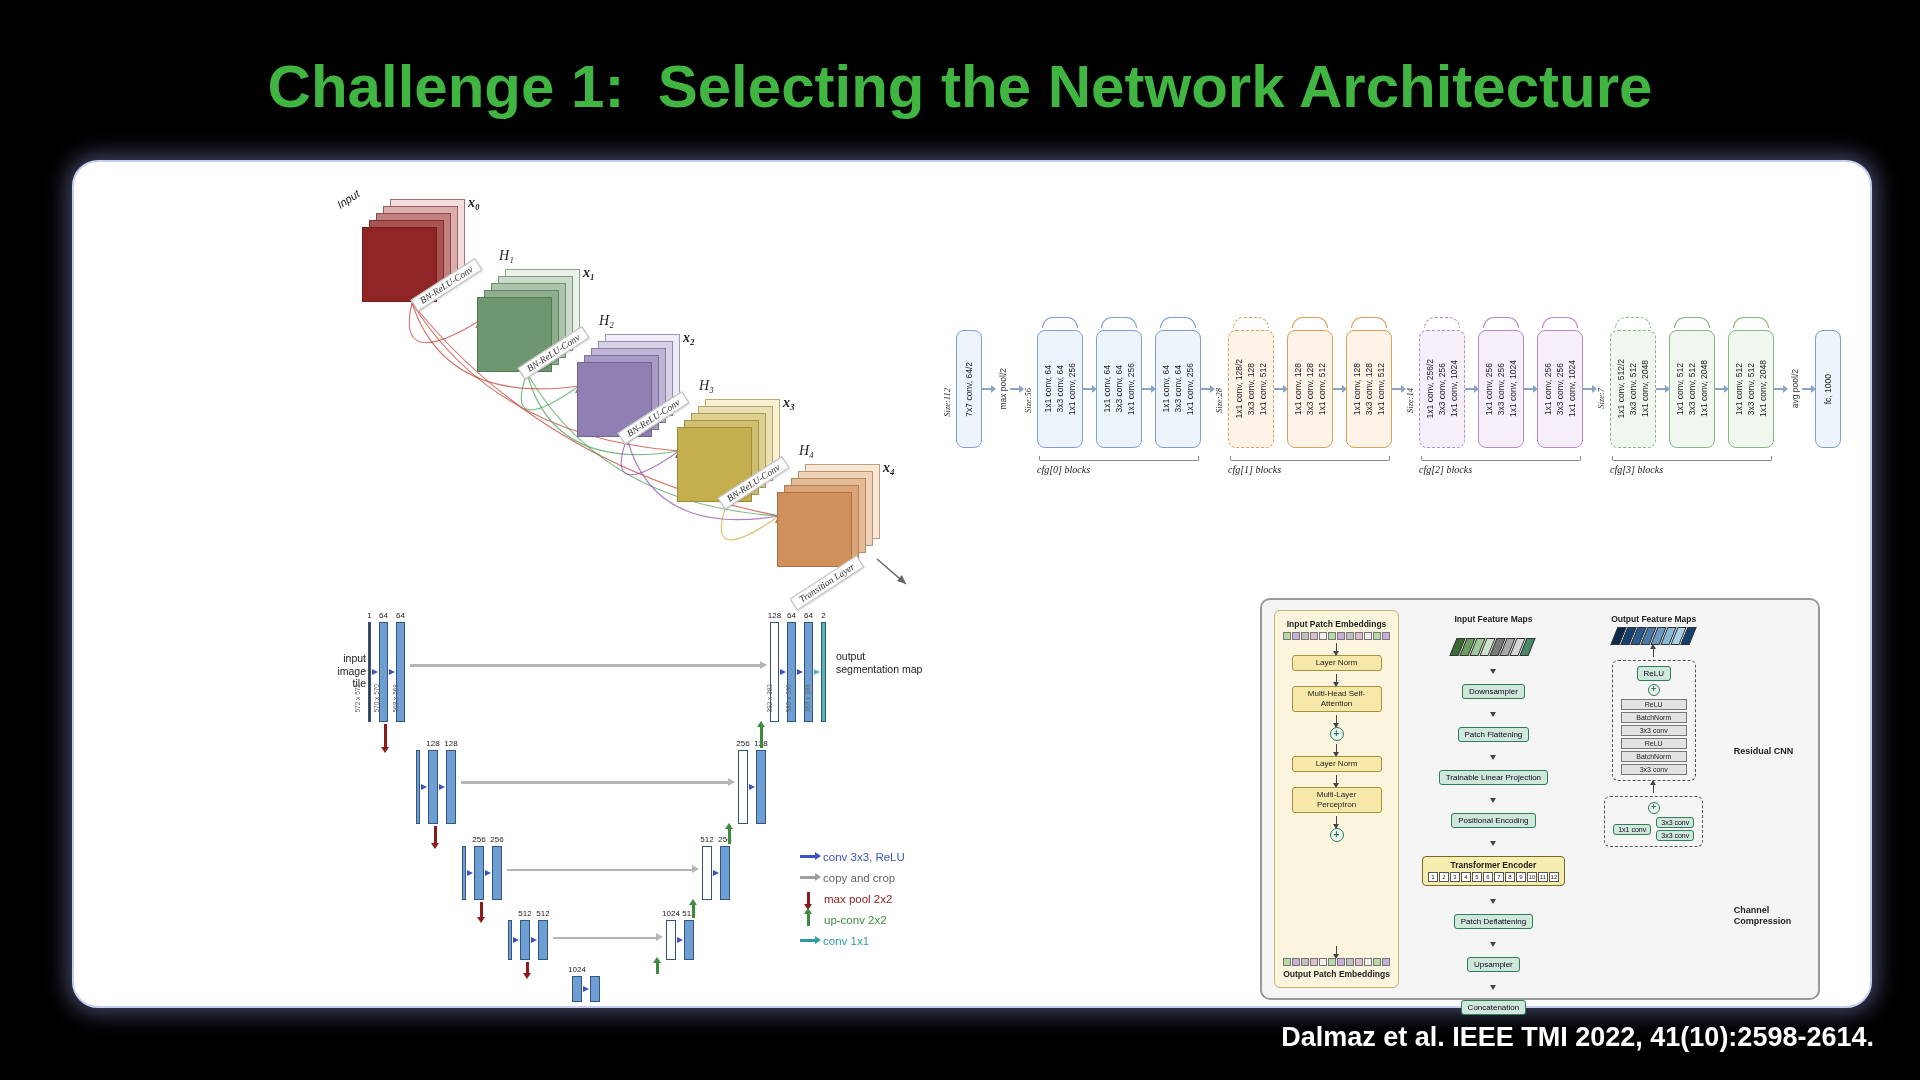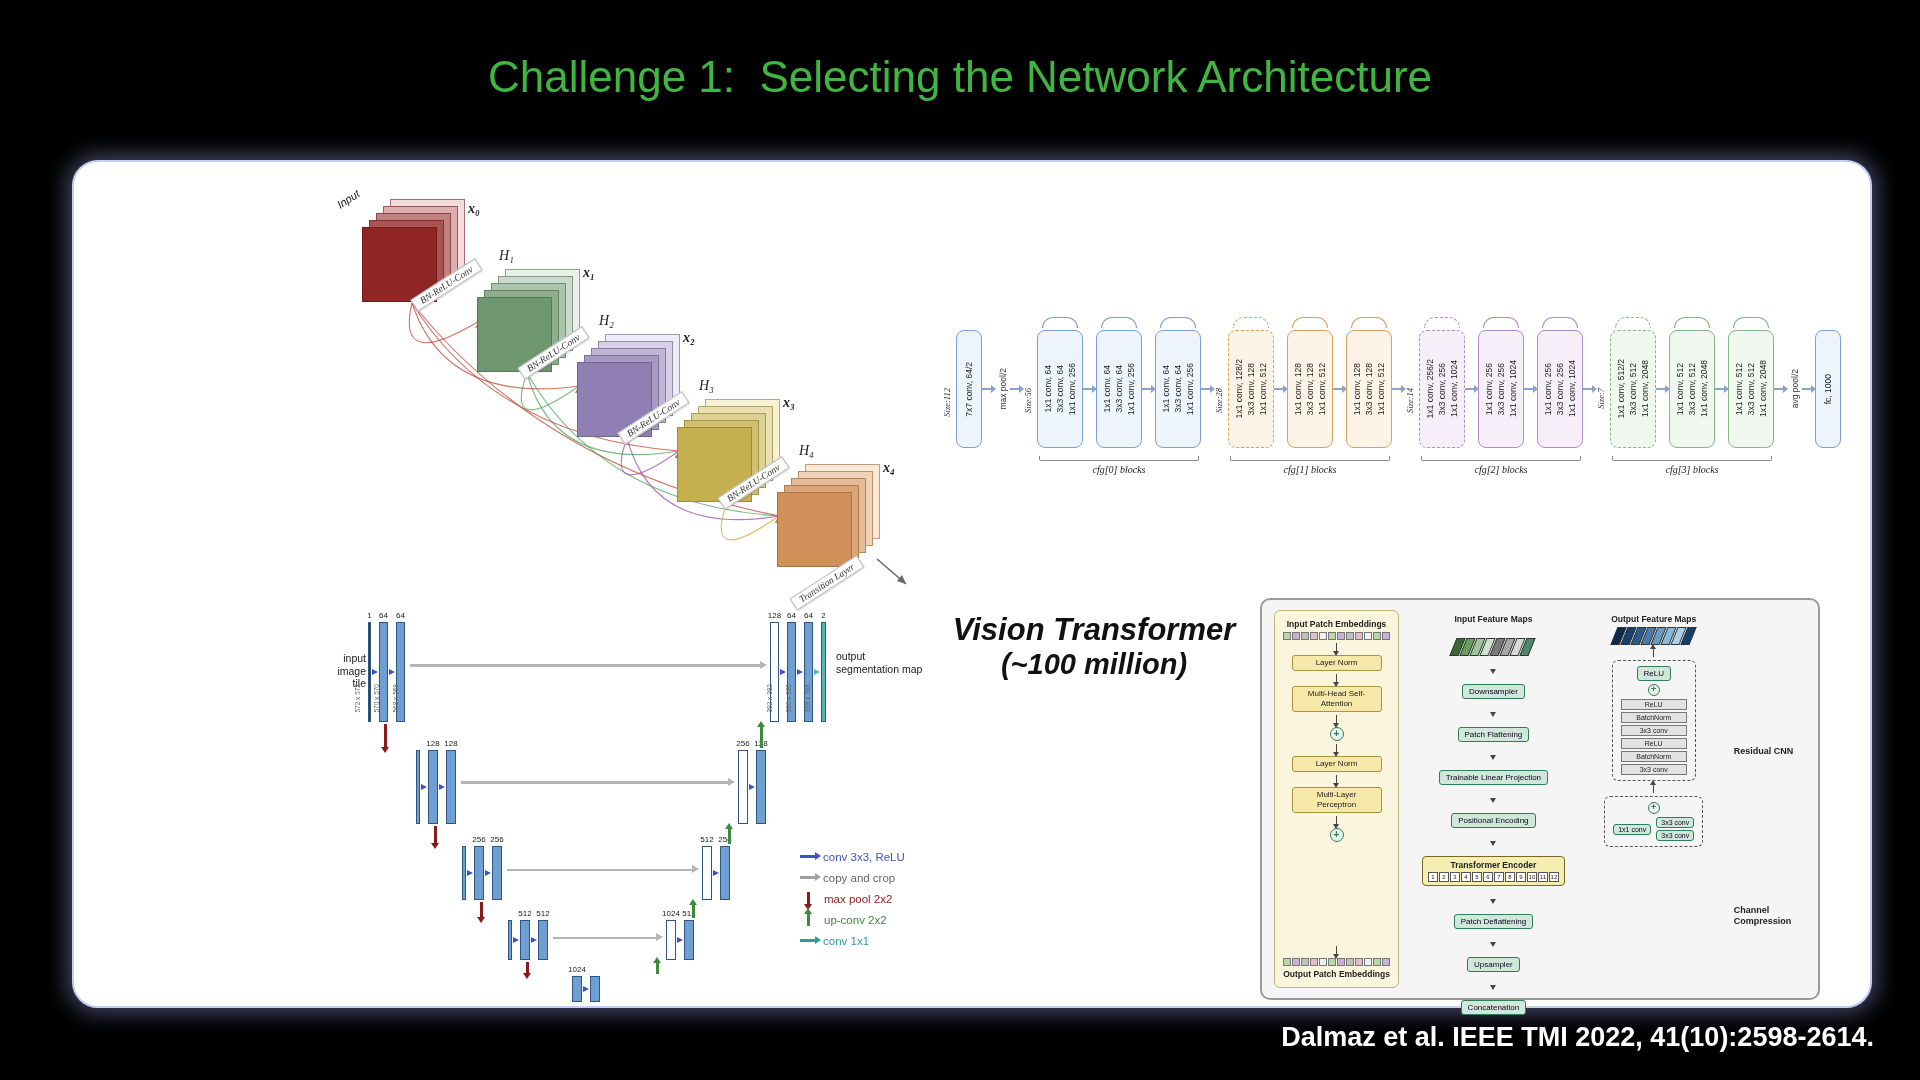--- a/index.html
+++ b/index.html
@@ -1,20 +1,20 @@
 <!DOCTYPE html>
 <html><head>
 <meta charset="utf-8">
 <style>
   *{margin:0;padding:0;box-sizing:border-box}
   html,body{width:1920px;height:1080px;background:#000;overflow:hidden;
     font-family:"Liberation Sans",sans-serif}
   .slide{position:relative;width:1920px;height:1080px;background:#000}
   .title{position:absolute;top:52px;left:0;width:100%;text-align:center;
-    color:#41b541;font-size:44px;font-weight:400;white-space:pre}
+    color:#41b541;font-size:60px;font-weight:700;white-space:pre}
   .panel{position:absolute;left:72px;top:160px;width:1800px;height:848px;
     background:#fff;border-radius:26px;border:2px solid #c7cdf0;
     box-shadow:0 0 22px 5px rgba(150,160,230,.45)}
   .citation{position:absolute;right:46px;top:1022px;color:#fff;font-size:27px;font-weight:700}
 
   .arch-label{position:absolute;text-align:center;color:#111}
   .arch-name{font-size:31px;font-weight:700;font-style:italic}
   .arch-params{font-size:29px;font-weight:700;font-style:italic}
   .diagram{position:absolute}
 
@@ -38,21 +38,21 @@
     border-radius:100px 100px 0 0}
   .rs-arc.dashed{border-style:dashed;border-bottom:none}
   .rs-pool{position:absolute;display:flex;align-items:center;justify-content:center;width:15px}
   .rs-pool span{writing-mode:vertical-rl;transform:rotate(180deg);font-size:8.5px;color:#333;white-space:nowrap}
   .rs-size{position:absolute;writing-mode:vertical-rl;transform:rotate(180deg);
     font:italic 8.5px "Liberation Serif",serif;color:#333;white-space:nowrap}
   .rs-arrow{position:absolute;width:10px;height:2px;background:#8aa4c8}
   .rs-arrow::after{content:'';position:absolute;right:-4px;top:-3px;
     border-left:5px solid #8aa4c8;border-top:4px solid transparent;border-bottom:4px solid transparent}
   .rs-bracket{position:absolute;height:5px;border:1px solid #888;border-top:none;border-radius:0 0 2px 2px}
-  .rs-caption{position:absolute;text-align:center;font:italic 10px "Liberation Serif",serif;color:#222}
+  .rs-caption{position:absolute;text-align:left;font:italic 10px "Liberation Serif",serif;color:#222}
 
   
   .un-bar{position:absolute;border:1px solid #33567f}
   .un-lbl{position:absolute;font-size:8px;color:#222;transform:translateX(-50%);white-space:nowrap}
   .un-mini{position:absolute;width:0;height:0;border-left:6px solid #3b53c4;
     border-top:3.5px solid transparent;border-bottom:3.5px solid transparent}
   .un-skip{position:absolute;height:2.5px;background:#b5b5b5}
   .un-skip::after{content:'';position:absolute;right:-6px;top:-3.5px;
     border-left:7px solid #b5b5b5;border-top:4.5px solid transparent;border-bottom:4.5px solid transparent}
   .un-vred{position:absolute;width:2.5px;background:#8b1a1a}
@@ -151,21 +151,21 @@
           <path d="M 545 375 L 574 400" stroke="#666" stroke-width="1.5" fill="none"></path>
           <polygon points="574,400 565,397 570,391" fill="#666"></polygon>
         </svg>
         <div class="dn-stack" style="left:30px;top:15px">
           <div class="dn-slab" style="left:28px;top:0px;background:#f5dcdc;border-color:#5e151588"></div>
           <div class="dn-slab" style="left:21px;top:7px;background:#dcaeae;border-color:#5e151588"></div>
           <div class="dn-slab" style="left:14px;top:14px;background:#c28181;border-color:#5e151588"></div>
           <div class="dn-slab" style="left:7px;top:21px;background:#a95353;border-color:#5e151588"></div>
           <div class="dn-slab" style="left:0px;top:28px;background:#8f2525;border-color:#5e151588"></div>
         </div>
-        <div class="dn-x" style="left:136px;top:17px">x₀</div>
+        <div class="dn-x" style="left:136px;top:11px">x₀</div>
         <div class="dn-stack" style="left:145px;top:85px">
           <div class="dn-slab" style="left:28px;top:0px;background:#e9f1e9;border-color:#3f5f3f88"></div>
           <div class="dn-slab" style="left:21px;top:7px;background:#cbdbcb;border-color:#3f5f3f88"></div>
           <div class="dn-slab" style="left:14px;top:14px;background:#acc4ac;border-color:#3f5f3f88"></div>
           <div class="dn-slab" style="left:7px;top:21px;background:#8eae8e;border-color:#3f5f3f88"></div>
           <div class="dn-slab" style="left:0px;top:28px;background:#6f976f;border-color:#3f5f3f88"></div>
         </div>
         <div class="dn-x" style="left:251px;top:81px">x₁</div>
         <div class="dn-h" style="left:167px;top:64px">H₁</div>
         <div class="dn-stack" style="left:245px;top:150px">
@@ -425,24 +425,20 @@
           </div>
           <div class="row">
             <span class="lg-r" style="background:#2e9d9d">
               <i style="border-left-color:#2e9d9d"></i>
             </span>
             <span style="color:#2e9d9d">conv 1x1</span>
           </div>
         </div>
       </div>
 
-    <div class="arch-label" style="left:860px;top:450px;width:320px">
-      <div class="arch-name">Vision Transformer</div>
-      <div class="arch-params">(~100 million)</div>
-    </div>
 
     <div id="vit-diagram" class="diagram vit-panel" style="left:1186px;top:436px">
       <div class="vit-left">
         <div class="vit-small-title">Input Patch Embeddings</div>
         <div class="patch-row" id="patch-row-top">
             <span class="patch" style="background:#b8d8a8"></span>
             <span class="patch" style="background:#c8b0dc"></span>
             <span class="patch" style="background:#c0c0c0"></span>
             <span class="patch" style="background:#e0bcd0"></span>
             <span class="patch" style="background:#f0f0f0"></span>

